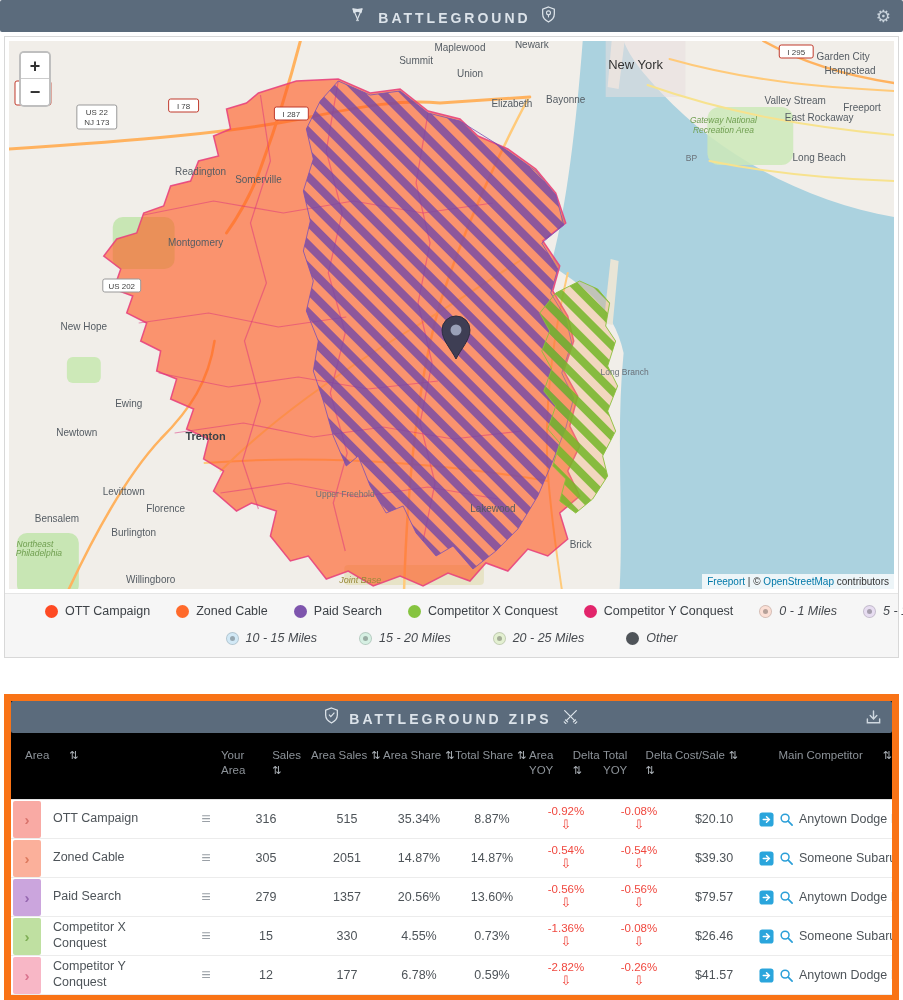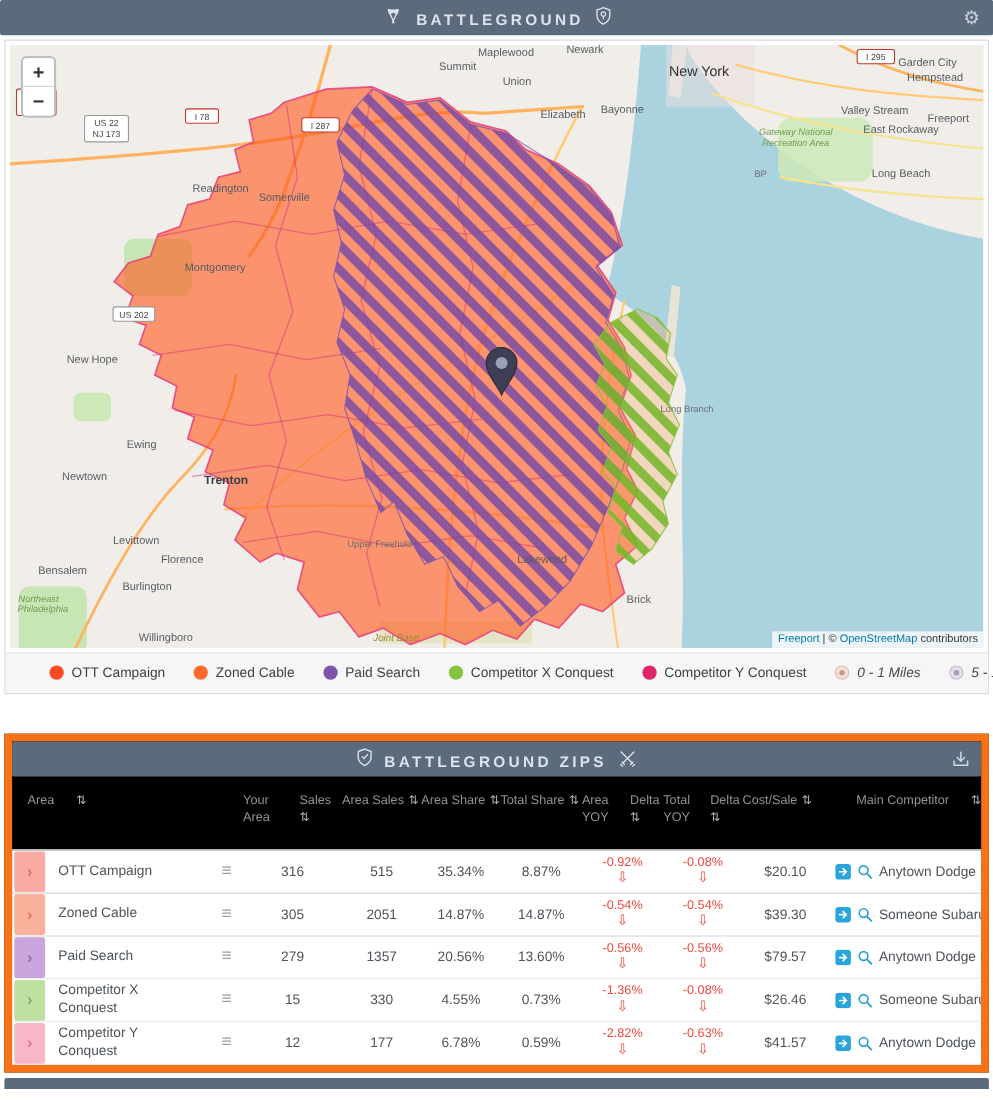--- a/index.html
+++ b/index.html
@@ -240,20 +240,44 @@
           </i>
           <span>0 - 1 Miles</span>
         </span>
       <span class="litem miles">
           <i class="ring" style="background-color: rgb(231, 221, 241);">
             <i></i>
           </i>
           <span>5 - 10 Miles</span>
         </span>
     </div>
+    <div class="lrow second">
+      <span class="litem miles">
+          <i class="ring" style="background-color: rgb(210, 233, 246);">
+            <i></i>
+          </i>
+          <span>10 - 15 Miles</span>
+        </span>
+      <span class="litem miles">
+          <i class="ring" style="background-color: rgb(214, 240, 227);">
+            <i></i>
+          </i>
+          <span>15 - 20 Miles</span>
+        </span>
+      <span class="litem miles">
+          <i class="ring" style="background-color: rgb(227, 240, 209);">
+            <i></i>
+          </i>
+          <span>20 - 25 Miles</span>
+        </span>
+      <span class="litem miles">
+          <i class="dot" style="background-color: rgb(79, 84, 89);"></i>
+          <span>Other</span>
+        </span>
+    </div>
   </div>
 </section>
 
 <section class="zips-card">
   <header class="bar" style="background-color: rgb(91, 107, 124);">
     <div class="title">
       <span>
         <svg viewBox="0 0 18 20" width="15" height="17">
             <path d="M9 1 L16 3.6 V9.5 C16 14 13 17 9 19 C5 17 2 14 2 9.5 V3.6 Z" fill="none" stroke="#dde4ea" stroke-width="1.5"></path>
             <path d="M6 9 L8.2 11.4 L12.5 6.6" fill="none" stroke="#dde4ea" stroke-width="1.4"></path>
@@ -491,21 +515,21 @@
     <div class="menu-cell"><span class="menu-icon">≡</span></div>
     <div class="num">12</div>
     <div class="num">177</div>
     <div class="num">6.78%</div>
     <div class="num">0.59%</div>
     <div class="yoy">
         <span>-2.82%</span>
         <span class="dna">⇩</span>
       </div>
     <div class="yoy">
-        <span>-0.63%</span>
+        <span>-0.26%</span>
         <span class="dna">⇩</span>
       </div>
     <div class="num">$41.57</div>
     <div class="comp">
       <span class="sq-icon">
           <svg viewBox="0 0 16 16" width="15" height="15">
             <rect x="0.5" y="0.5" width="15" height="15" rx="3" fill="#2aa5dc"></rect>
             <g stroke="#fff" stroke-width="1.6" fill="none" stroke-linecap="round">
               <path d="M4.5 8 H10.5"></path>
               <path d="M8 5 L11 8 L8 11"></path>

